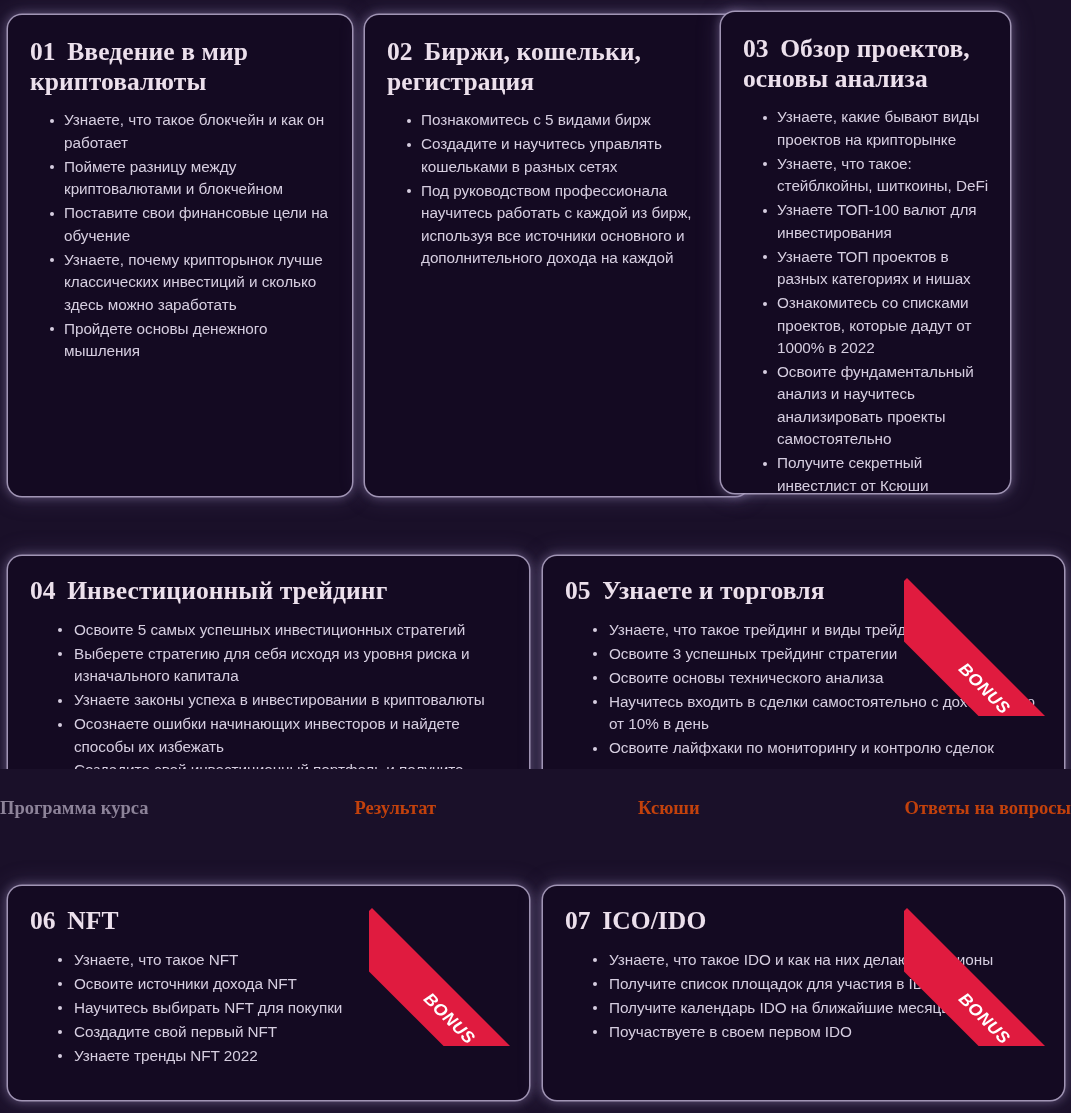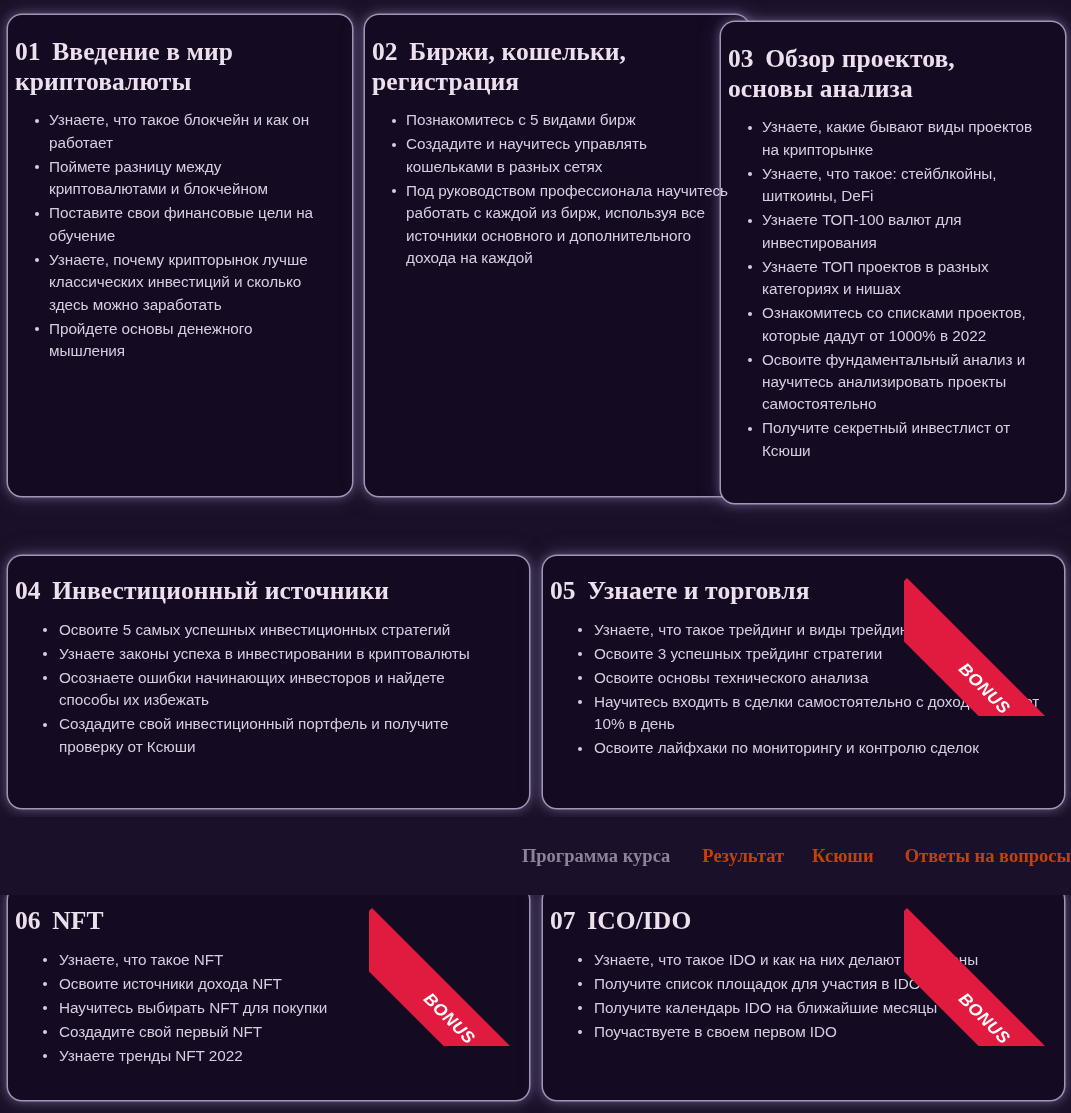--- a/index.html
+++ b/index.html
@@ -32,21 +32,21 @@
     overflow: hidden;
     box-shadow:
       0 0 0 1.5px rgba(178,166,198,0.85),
       0 0 10px 2px rgba(150,135,180,0.45),
       0 0 22px 4px rgba(120,105,155,0.22);
   }
 
   .card-inner {
     position: relative;
     z-index: 2;
-    padding: 22px 20px 18px 7px;
+    padding: 22px 20px 18px 22px;
     height: 100%;
   }
 
   
   .card-title {
     font-family: "Liberation Serif", "DejaVu Serif", serif;
     font-weight: bold;
     color: #ece0ec;
     letter-spacing: 0.1px;
   }
@@ -113,47 +113,47 @@
     font-size: 17px;
     font-style: italic;
     letter-spacing: 0.6px;
     transform: translateX(18px);
   }
 
   
   .navbar {
     position: absolute;
     left: 0;
-    top: 817px;
+    top: 769px;
     width: 1071px;
     height: 78px;
     background: #1a1029;
     z-index: 40;
     display: flex;
     align-items: center;
-    justify-content: flex-end;
+    justify-content: space-between;
     gap: 0;
   }
   .nav-item {
     font-family: "Liberation Serif", "DejaVu Serif", serif;
     font-weight: bold;
     font-size: 18.5px;
     color: #c2410c;
     cursor: pointer;
     white-space: nowrap;
   }
   .nav-item.muted { color: #8d8399; }
   .nav-gap-1 { width: 32px; }
   .nav-gap-2 { width: 28px; }
   .nav-gap-3 { width: 31px; }
 
   
   #card-01 { left: 8px;   top: 15px;  width: 344px; height: 481px; }
   #card-02 { left: 365px; top: 15px;  width: 384px; height: 481px; }
-  #card-03 { left: 721px; top: 22px;  width: 344px; height: 481px; }
+  #card-03 { left: 721px; top: 12px;  width: 289px; height: 481px; }
 
   #card-04 { left: 8px;   top: 556px; width: 521px; height: 252px; }
   #card-05 { left: 543px; top: 556px; width: 521px; height: 252px; }
 
   #card-06 { left: 8px;   top: 886px; width: 521px; height: 214px; }
   #card-07 { left: 543px; top: 886px; width: 521px; height: 214px; }
 
   
   #card-04 .card-inner, #card-05 .card-inner { padding-top: 20px; }
   #card-06 .card-inner, #card-07 .card-inner { padding-top: 20px; }
@@ -207,24 +207,25 @@
         <li>Ознакомитесь со списками проектов, которые дадут от 1000% в 2022</li>
         <li>Освоите фундаментальный анализ и научитесь анализировать проекты самостоятельно</li>
         <li>Получите секретный инвестлист от Ксюши</li>
       </ul>
     </div>
   </div>
 
   <div class="card" id="card-04">
     <div class="card-inner">
       <div class="card-title title-lg">
-        <span class="num">04 </span><span>Инвестиционный источники</span>
+        <span class="num">04 </span><span>Инвестиционный трейдинг</span>
       </div>
       <ul class="bullets wide">
         <li>Освоите 5 самых успешных инвестиционных стратегий</li>
+        <li>Выберете стратегию для себя исходя из уровня риска и изначального капитала</li>
         <li>Узнаете законы успеха в инвестировании в криптовалюты</li>
         <li>Осознаете ошибки начинающих инвесторов и найдете способы их избежать</li>
         <li>Создадите свой инвестиционный портфель и получите проверку от Ксюши</li>
       </ul>
     </div>
   </div>
 
   <div class="card" id="card-05">
     <div class="ribbon">
       <div class="ribbon-band">

